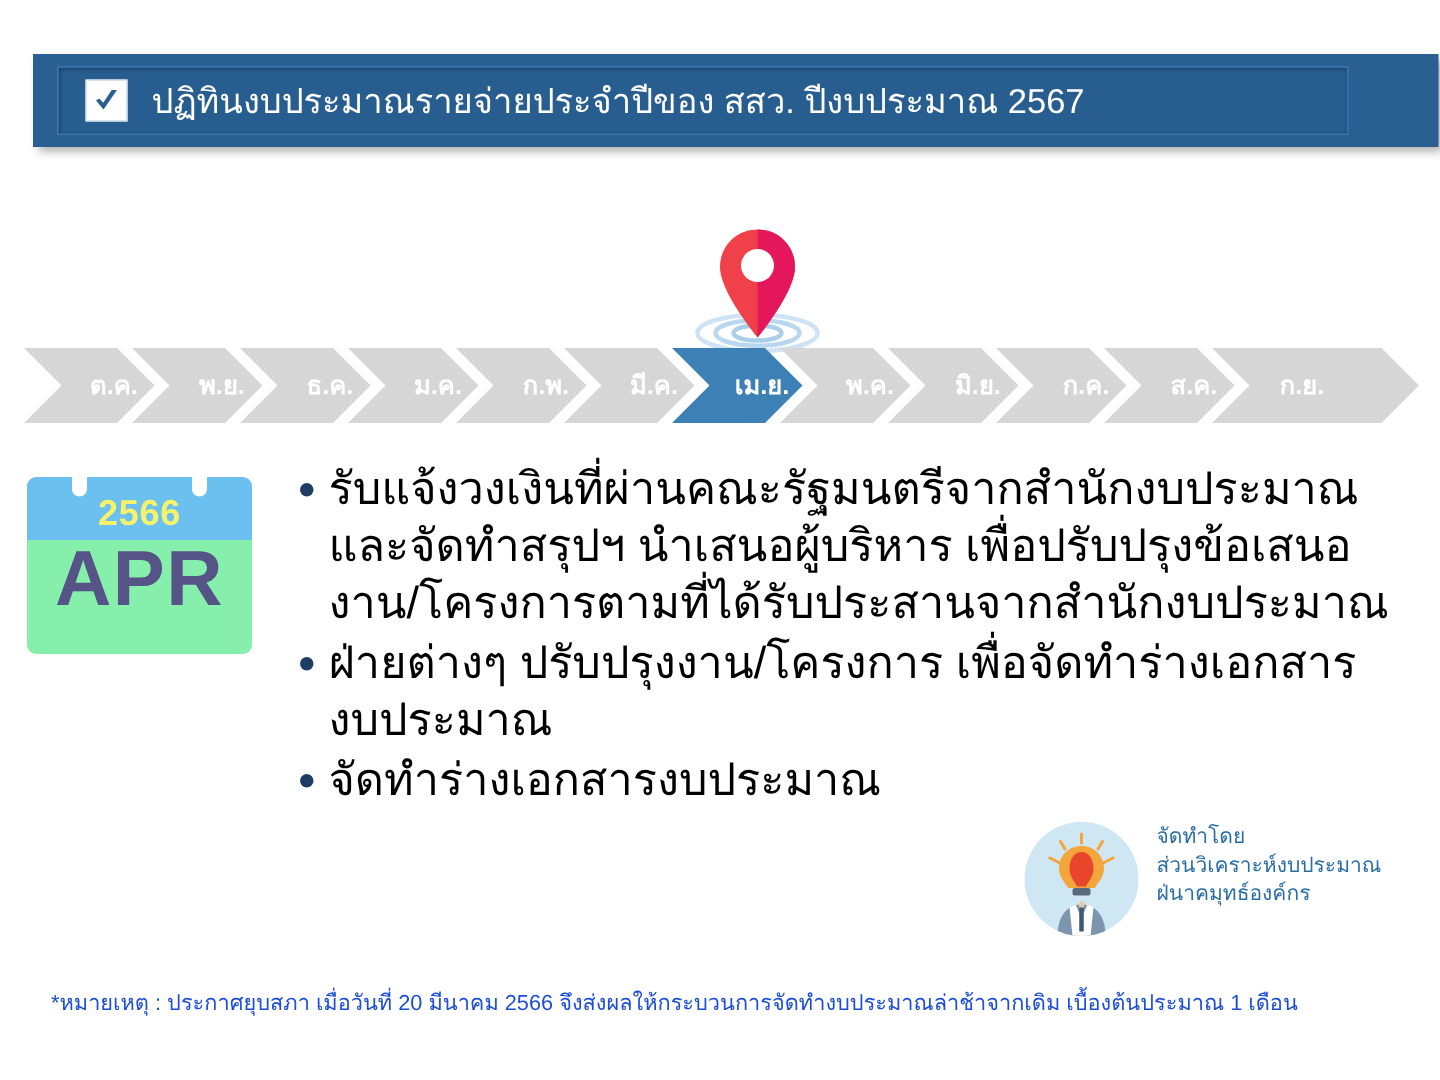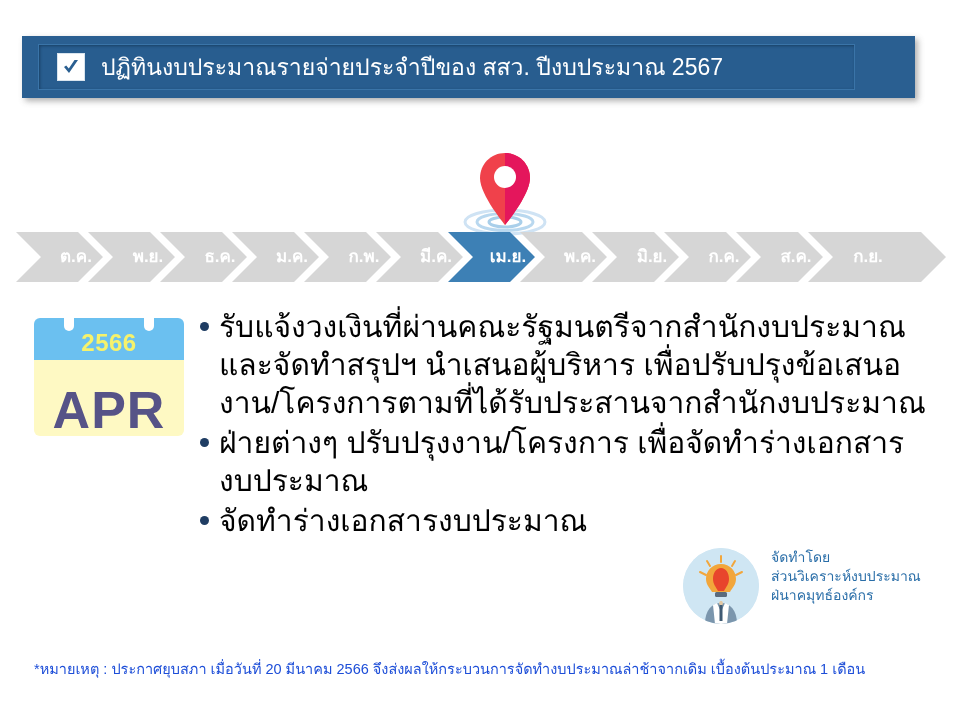--- a/index.html
+++ b/index.html
@@ -25,20 +25,21 @@
 
   
   .header-outer {
     position: absolute;
     left: 22px;
     top: 36px;
     width: 893px;
     height: 62px;
     background: #2a5f91;
     box-shadow: 3px 3px 6px rgba(80,80,80,0.45);
+    padding-left: 44px;
   }
   .header-inner {
     position: absolute;
     left: 16px;
     top: 8px;
     right: 60px;
     bottom: 8px;
     background: #285d8f;
     border: 1px solid #3a74a8;
     box-shadow: inset 1px 1px 3px rgba(12,40,68,0.55);
@@ -91,21 +92,21 @@
     font-weight: bold;
     text-anchor: middle;
     dominant-baseline: middle;
   }
   .month-label.inactive { fill: #ffffff; }
   .month-label.active { fill: #ffffff; }
 
   
   .calendar {
     position: absolute;
-    left: 34px;
+    left: 18px;
     top: 318px;
     width: 150px;
     height: 118px;
   }
   .cal-top {
     position: relative;
     height: 42px;
     background: #6bc0f0;
     border-radius: 6px 6px 0 0;
     display: flex;
@@ -125,24 +126,24 @@
   .cal-year {
     color: #f6f26b;
     font-size: 24px;
     font-weight: bold;
     line-height: 1;
     padding-bottom: 5px;
     letter-spacing: 0.5px;
   }
   .cal-body {
     height: 76px;
-    background: #fef9c3;
+    background: #86efac;
     border-radius: 0 0 6px 6px;
     display: flex;
-    align-items: flex-end;
+    align-items: flex-start;
     justify-content: center;
   }
   .cal-month {
     color: #565387;
     font-size: 52px;
     font-weight: bold;
     line-height: 1;
     letter-spacing: 1px;
   }
 

